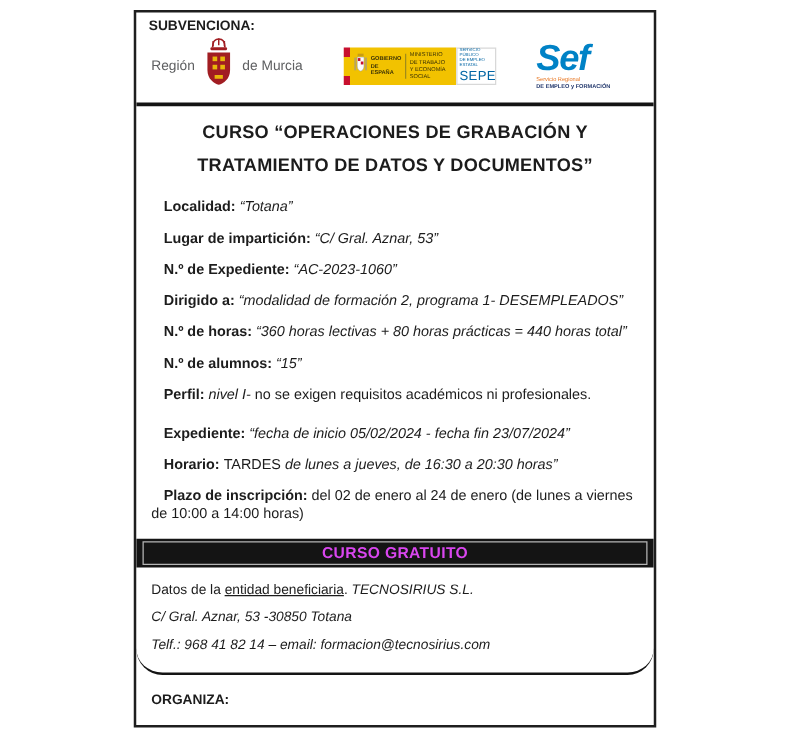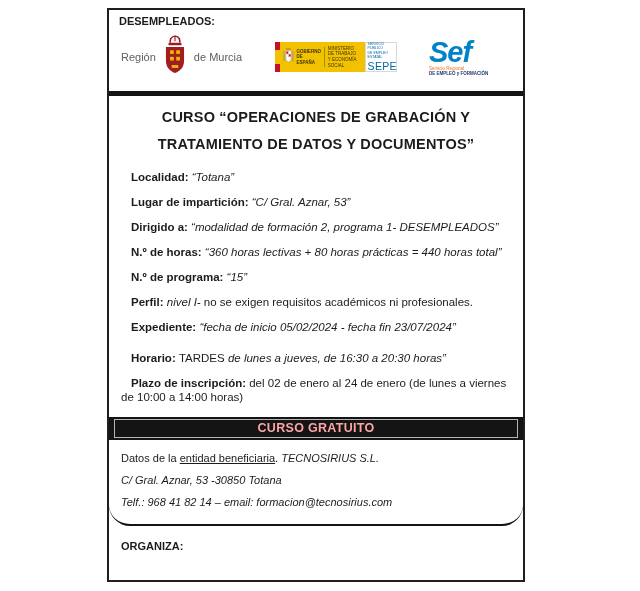--- a/index.html
+++ b/index.html
@@ -34,37 +34,37 @@
   
   .details{padding:12px 16px 0 12px;font-size:11.5px;}
   .drow{margin-bottom:11px;line-height:14px;}
   .drow:nth-child(8){margin-top:17px;}
   .dlabel{font-weight:bold;padding-left:10px;}
   .seg-italic{font-style:italic;}
   .seg-underline{text-decoration:underline;}
 
   
   .gratuito{background:var(--bar_black);margin-top:2px;}
-  .gratuito-inner{margin:2px 5px;border:1px solid #b5b5b5;color:#fca5a5;font-weight:bold;text-align:center;
+  .gratuito-inner{margin:2px 5px;border:1px solid #b5b5b5;color:#d946ef;font-weight:bold;text-align:center;
     font-size:12.5px;padding:1px 0 2px;letter-spacing:.3px;}
 
   
   .beneficiary{padding:12px 14px 6px 12px;font-size:11px;border-bottom:2px solid var(--bar_black);border-radius:21px;}
   .brow{margin-bottom:9px;line-height:13px;}
 
   
   .organiza{padding:14px 14px 0 12px;flex:1;}
   .organiza-label{font-size:11px;font-weight:bold;margin-bottom:14px;}
 </style>
 </head>
 <body>
 
 <div class="doc">
 
-  <div class="subvenciona">DESEMPLEADOS:</div>
+  <div class="subvenciona">SUBVENCIONA:</div>
 
   <div class="logos">
 
     <div class="murcia">
       <span>Región</span>
       <span>
         <svg width="28" height="44" viewBox="0 0 34 52">
           <path d="M11 10 C11 4 14 2 17 2 C20 2 23 4 23 10" fill="none" stroke="#a11d22" stroke-width="1.6"></path>
           <path d="M11.5 4 L11.5 9 M17 1.5 L17 8 M22.5 4 L22.5 9" stroke="#a11d22" stroke-width="1.4" fill="none"></path>
           <rect x="9" y="10" width="16" height="3" rx="1" fill="#a11d22"></rect>
@@ -116,23 +116,24 @@
   <div class="rule"></div>
 
   <div class="title">
     <div>CURSO “OPERACIONES DE GRABACIÓN Y</div>
     <div>TRATAMIENTO DE DATOS Y DOCUMENTOS”</div>
   </div>
 
   <div class="details">
       <div class="drow"><span class="dlabel">Localidad: </span><span class="seg-italic">“Totana”</span></div>
       <div class="drow"><span class="dlabel">Lugar de impartición: </span><span class="seg-italic">“C/ Gral. Aznar, 53”</span></div>
+      <div class="drow"><span class="dlabel">N.º de Expediente: </span><span class="seg-italic">“AC-2023-1060”</span></div>
       <div class="drow"><span class="dlabel">Dirigido a: </span><span class="seg-italic">“modalidad de formación 2, programa 1- DESEMPLEADOS”</span></div>
       <div class="drow"><span class="dlabel">N.º de horas: </span><span class="seg-italic">“360 horas lectivas + 80 horas prácticas = 440 horas total”</span></div>
-      <div class="drow"><span class="dlabel">N.º de programa: </span><span class="seg-italic">“15”</span></div>
+      <div class="drow"><span class="dlabel">N.º de alumnos: </span><span class="seg-italic">“15”</span></div>
       <div class="drow"><span class="dlabel">Perfil: </span><span class="seg-italic">nivel I-</span><span class="seg-plain"> no se exigen requisitos académicos ni profesionales.</span></div>
       <div class="drow"><span class="dlabel">Expediente: </span><span class="seg-italic">“fecha de inicio 05/02/2024 - fecha fin  23/07/2024”</span></div>
       <div class="drow"><span class="dlabel">Horario: </span><span class="seg-plain">TARDES </span><span class="seg-italic">de lunes a jueves, de 16:30 a 20:30 horas”</span></div>
       <div class="drow"><span class="dlabel">Plazo de inscripción: </span><span class="seg-plain">del 02 de enero al 24 de enero (de lunes a viernes de 10:00 a 14:00 horas)</span></div>
     </div>
 
   <div class="gratuito">
     <div class="gratuito-inner">CURSO GRATUITO</div>
   </div>
 

